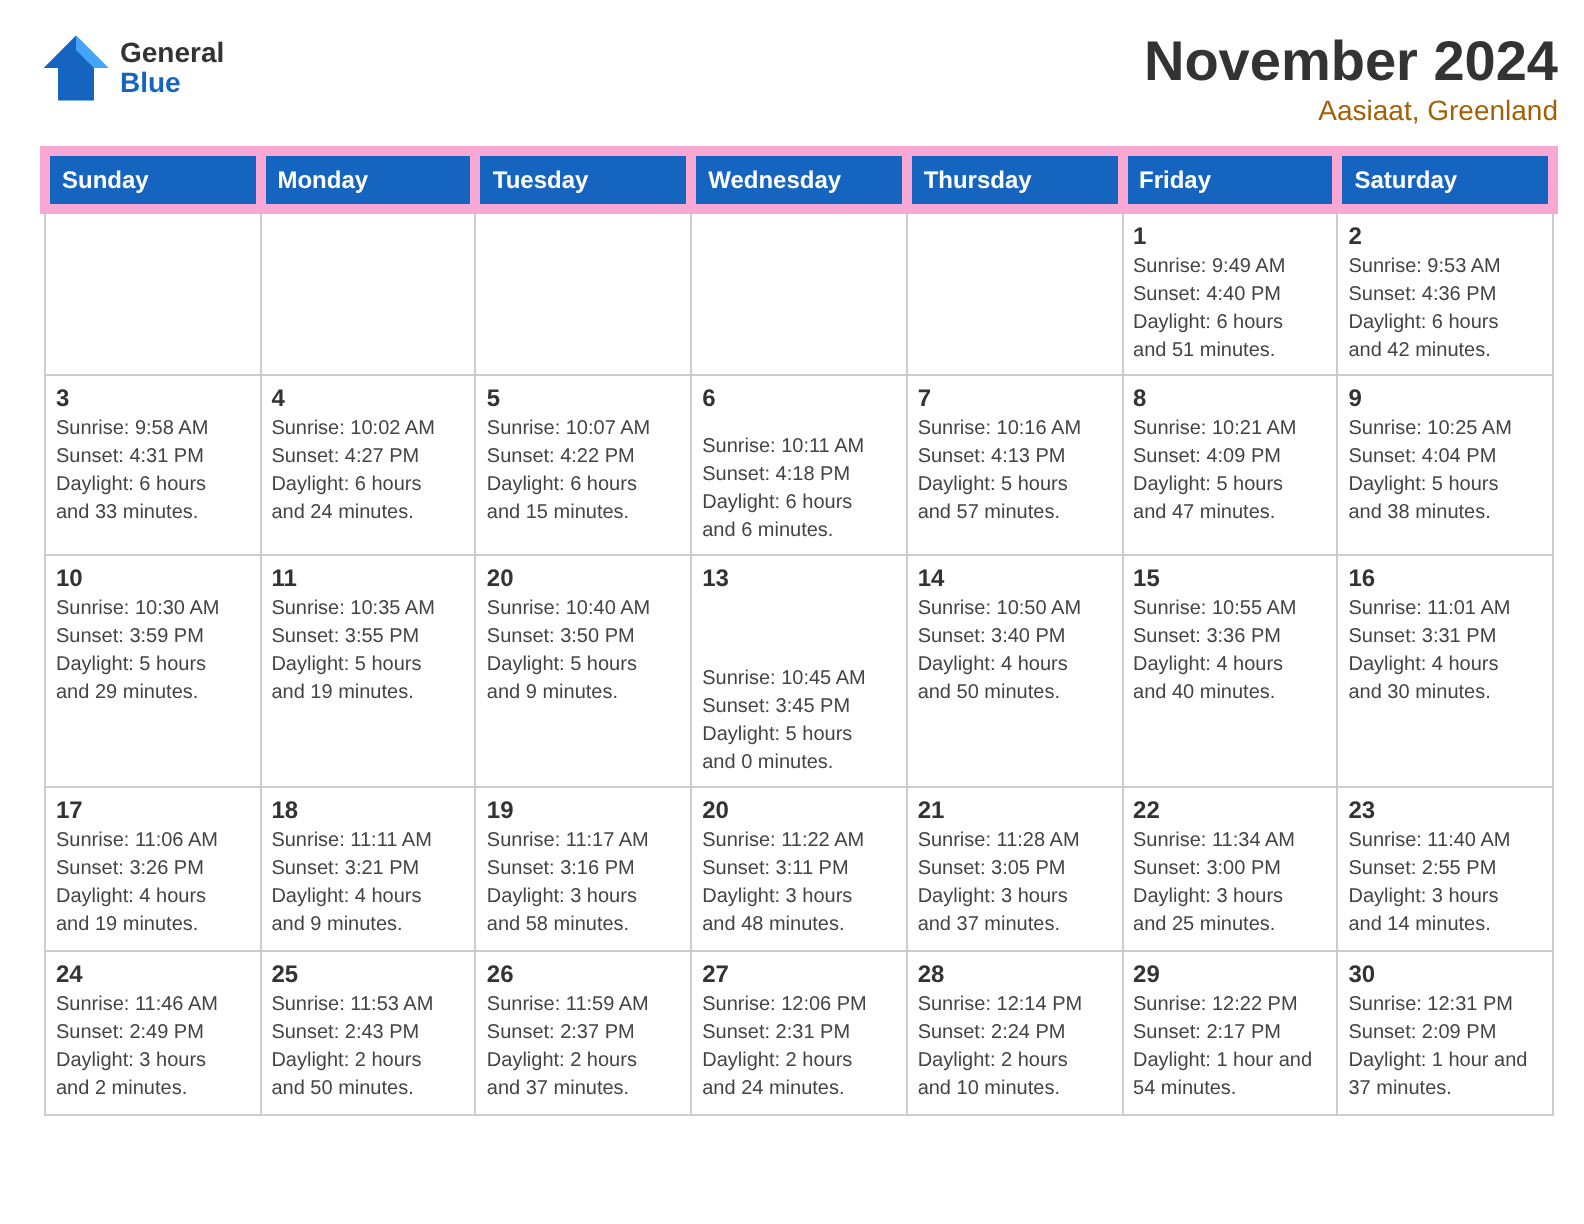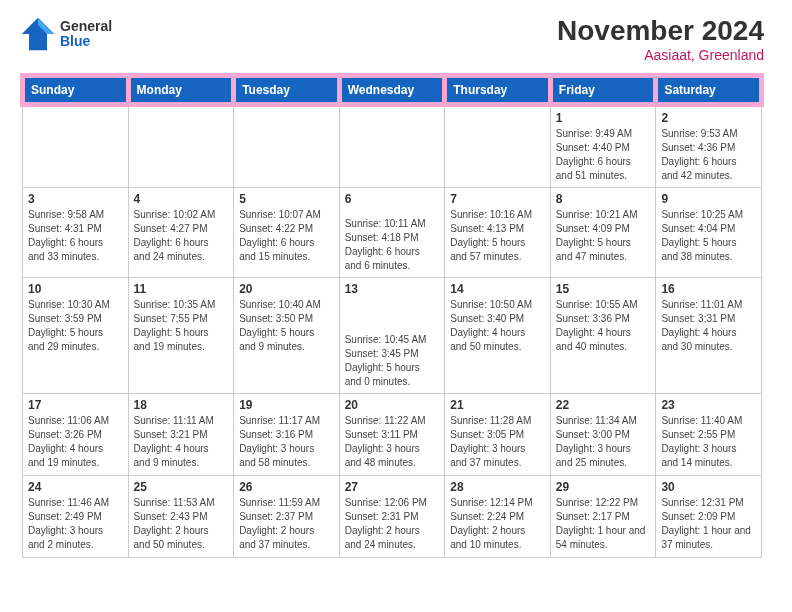--- a/index.html
+++ b/index.html
@@ -7,21 +7,21 @@
       font-family: Arial, sans-serif;
       background: #fff;
       width: 792px;
       height: 612px;
       overflow: hidden;
       font-size: 11px;
     }
     .page {
       width: 792px;
       height: 538px;
-      padding: 16px 28px 10px 20px;
+      padding: 16px 13px 10px 20px;
     }
     .header {
       display: flex;
       justify-content: space-between;
       align-items: flex-start;
       margin-bottom: 10px;
     }
     .logo {
       display: flex;
       align-items: center;
@@ -51,21 +51,21 @@
     }
     .month-title {
       font-size: 28px;
       font-weight: bold;
       color: #333;
       line-height: 1.1;
       margin-left: 31px;
     }
     .location {
       font-size: 14px;
-      color: #be185d;
+      color: #a16207;
     }
     .calendar {
       width: 100%;
       border-collapse: collapse;
     }
     .calendar th {
       background: #1565c0;
       color: #fff;
       font-weight: bold;
       font-size: 12px;
@@ -205,21 +205,21 @@
           <td>
             <div class="day-num">10</div>
             <div class="day-info" style="white-space: pre-line;">Sunrise: 10:30 AM
 Sunset: 3:59 PM
 Daylight: 5 hours
 and 29 minutes.</div>
           </td>
           <td>
             <div class="day-num">11</div>
             <div class="day-info" style="white-space: pre-line;">Sunrise: 10:35 AM
-Sunset: 7:55 PM
+Sunset: 3:55 PM
 Daylight: 5 hours
 and 19 minutes.</div>
           </td>
           <td>
             <div class="day-num">20</div>
             <div class="day-info" style="white-space: pre-line;">Sunrise: 10:40 AM
 Sunset: 3:50 PM
 Daylight: 5 hours
 and 9 minutes.</div>
           </td>

